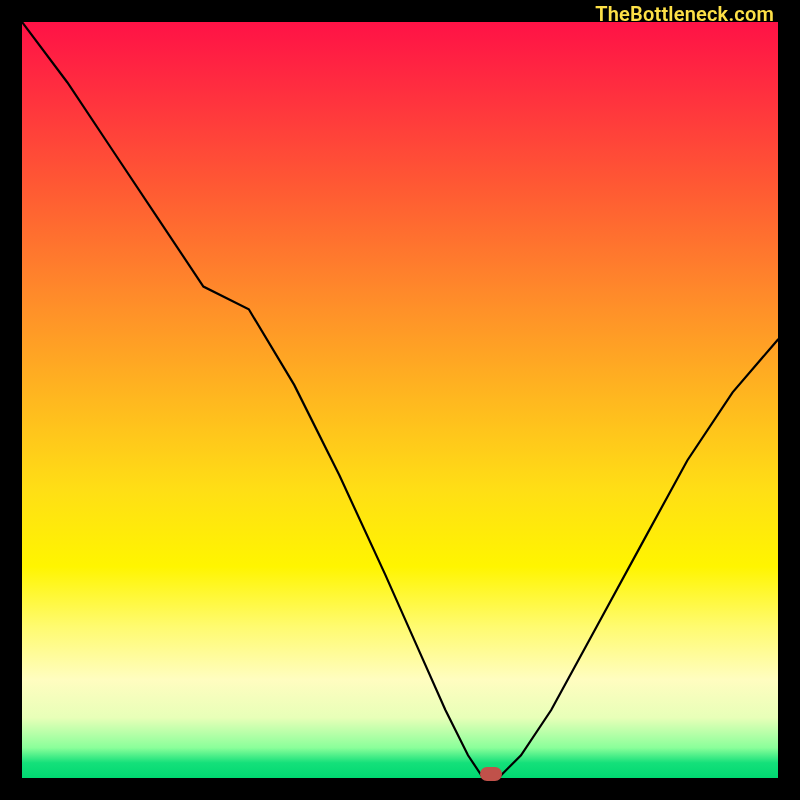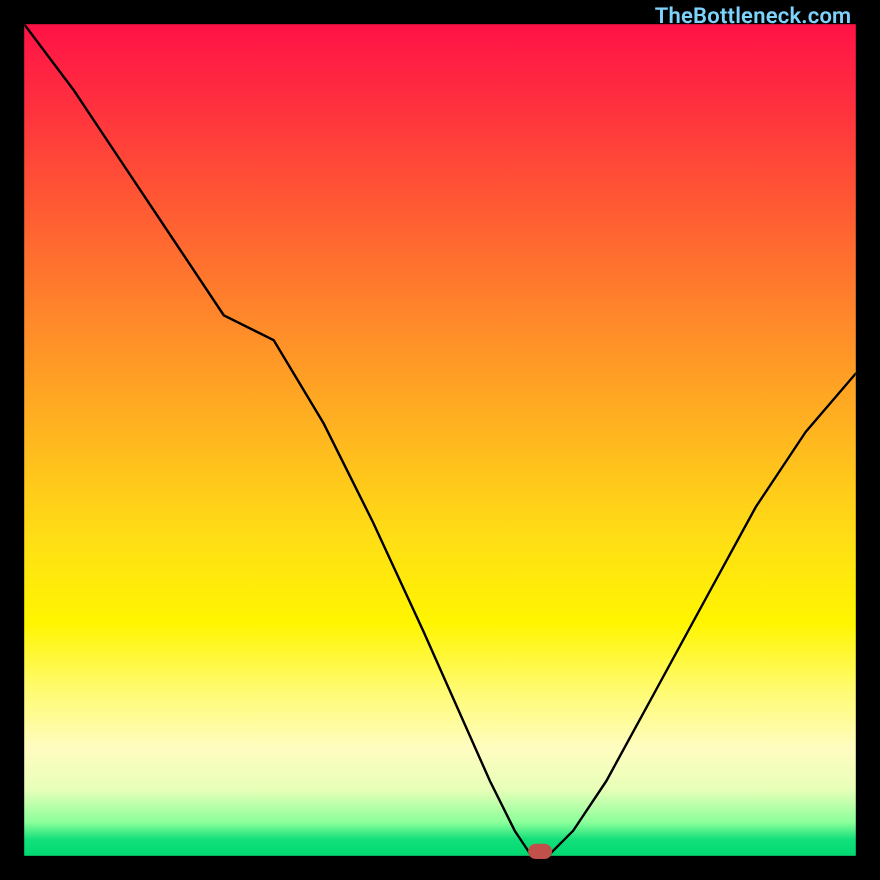--- a/index.html
+++ b/index.html
@@ -56,21 +56,21 @@
     height: 14px;
     border-radius: 7px;
     background: #c0514a;
     transform: translate(-50%, -50%);
   }
   .watermark {
     position: absolute;
     top: 2px;
     right: 26px;
     font: 600 20px -apple-system, Segoe UI, Roboto, Arial, sans-serif;
-    color: #7dd3fc;
+    color: #fde047;
     letter-spacing: 0.2px;
     user-select: none;
   }
 </style>
 </head>
 <body>
 
 <div class="stage">
 
   <div class="watermark">TheBottleneck.com</div>

